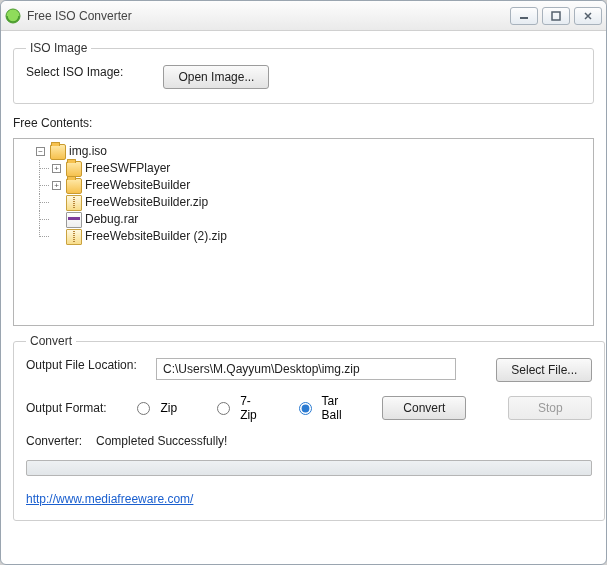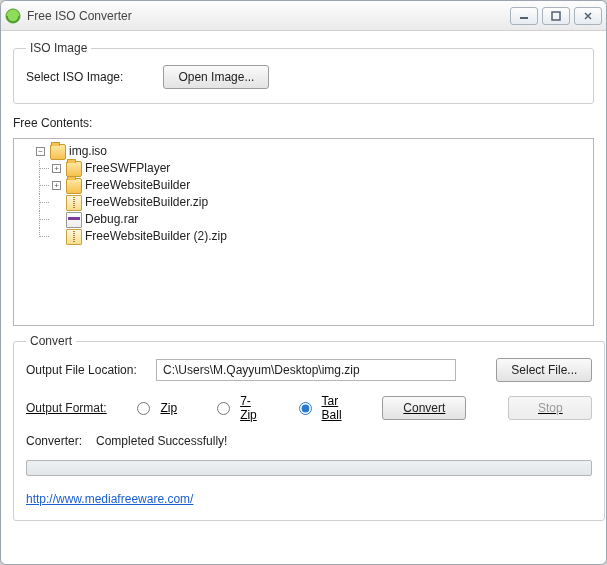--- a/index.html
+++ b/index.html
@@ -7,21 +7,21 @@
 .window { width: 607px; height: 565px; background: #fff; border: 1px solid #9aa5b0; border-radius: 6px; box-shadow: 0 0 8px rgba(0,0,0,0.15); display: flex; flex-direction: column; }
 .titlebar { height: 30px; background: linear-gradient(#fdfdfd,#eaeaea); border-bottom: 1px solid #d0d0d0; display: flex; align-items: center; padding: 0 4px; border-radius: 6px 6px 0 0; }
 .titlebar .icon { width: 16px; height: 16px; margin-right: 6px; }
 .titlebar .title { color: #444; flex: 1; }
 .win-controls { display: flex; gap: 4px; }
 .win-btn { width: 28px; height: 18px; border: 1px solid #a8b2bc; border-radius: 3px; background: linear-gradient(#fdfdfd,#e6ecf2); display: flex; align-items: center; justify-content: center; cursor: pointer; color:#54606c;}
 .win-btn svg { width: 10px; height: 10px; }
 .content { flex: 1; padding: 10px 12px 8px 12px; display: flex; flex-direction: column; gap: 8px; }
 fieldset { border: 1px solid #cfcfcf; border-radius: 3px; padding: 10px 12px 14px 12px; }
 legend { padding: 0 4px; color: #333; }
-.row { display: flex; align-items: center; gap: 8px; }
+.row { display: flex; gap: 8px; }
 .label { color: #222; white-space: nowrap; }
 input[type=text] { flex: 1; height: 22px; border: 1px solid #b5b5b5; padding: 0 6px; background: #fff; color: #222; }
 .btn { height: 24px; padding: 0 14px; border: 1px solid #9c9c9c; border-radius: 3px; background: linear-gradient(#fafafa,#e3e3e3); color: #222; cursor: pointer; white-space: nowrap; min-width: 84px; text-align:center; display:flex;align-items:center;justify-content:center;margin-left:32px;}
 .btn.disabled { color: #9a9a9a; background: linear-gradient(#f6f6f6,#ececec); border-color:#c8c8c8; cursor: default; }
 .contents-label { color: #222; margin-top: 4px; }
 .treebox { border: 1px solid #b5b5b5; background: #fff; height: 188px; padding: 4px 6px; overflow: auto; line-height: 17px; }
 .tree ul { list-style: none; padding-left: 0px; }
 .tree li { position: relative; padding-left: 16px; }
 .tree li::before { content: ""; position: absolute; left: 3px; top: 0; border-left: 1px dotted #a0a0a0; height: 100%; }
 .tree li:last-child::before { height: 9px; }
@@ -40,21 +40,21 @@
 .tlabel { color: #222; }
 .convert-body { display:flex; flex-direction:column; gap:12px; }
 .radio-group { display:flex; gap: 40px; align-items:center;}
 .radio-item { display:flex; align-items:center; gap:10px; cursor:pointer;}
 .radio-item input { accent-color: #2a7ad1; margin:0;}
 .btn-row { display:flex; gap: 10px; margin-left:auto;}
 .progress-row { display:flex; align-items:center; gap: 14px; }
 .progress-text { color:#222;}
 .progress-bar { height: 16px; border: 1px solid #b5b5b5; border-radius: 2px; background: linear-gradient(#eef1f3,#e2e6e9); }
 .link { color: #1a5fcf; text-decoration: underline; cursor:pointer; padding-top:4px;}
-.formats-and-buttons{display:flex;align-items:center;text-decoration:underline;}
+.formats-and-buttons{display:flex;align-items:center;}
 .fl-label{width:122px;}
 </style>
 </head>
 <body>
 
 <div class="window">
   <div class="titlebar">
     <span class="icon">
       <svg viewBox="0 0 16 16">
           <circle cx="8" cy="8" r="7" fill="#8fdc5b" stroke="#4a9a2e"></circle>

